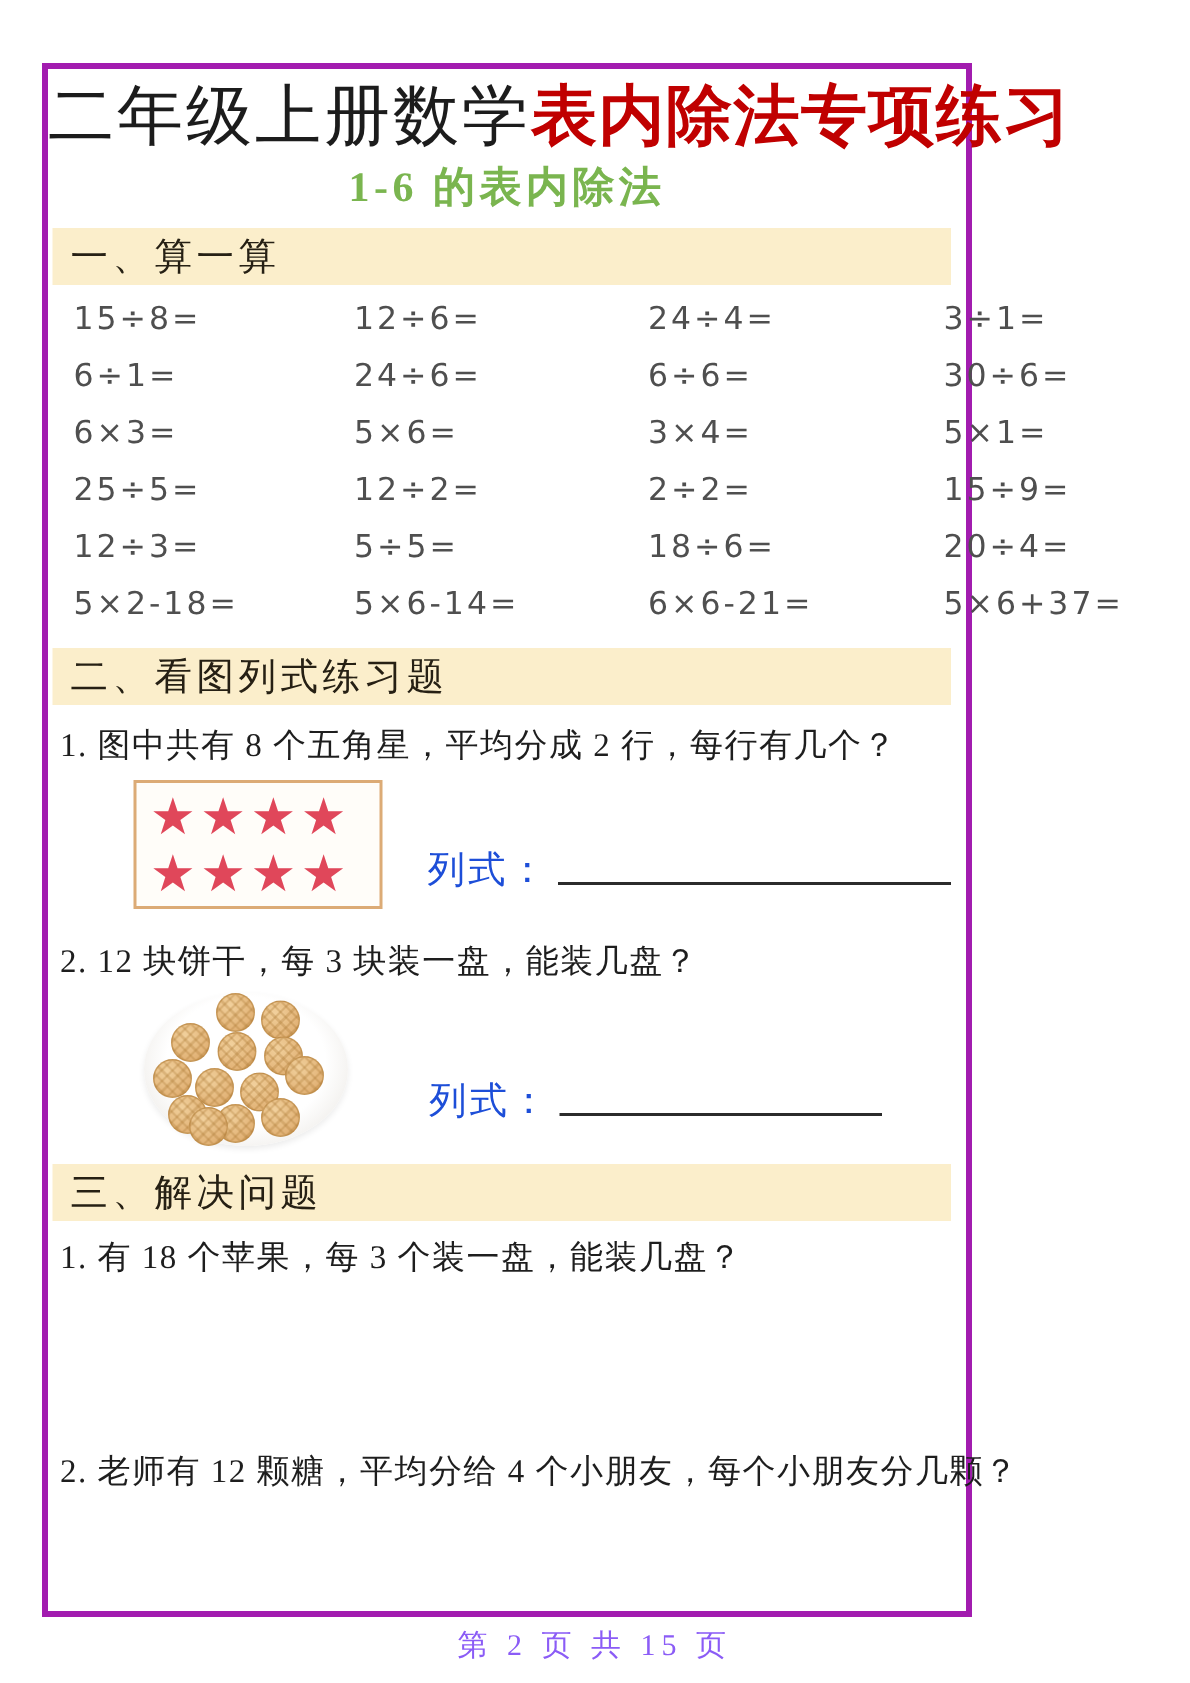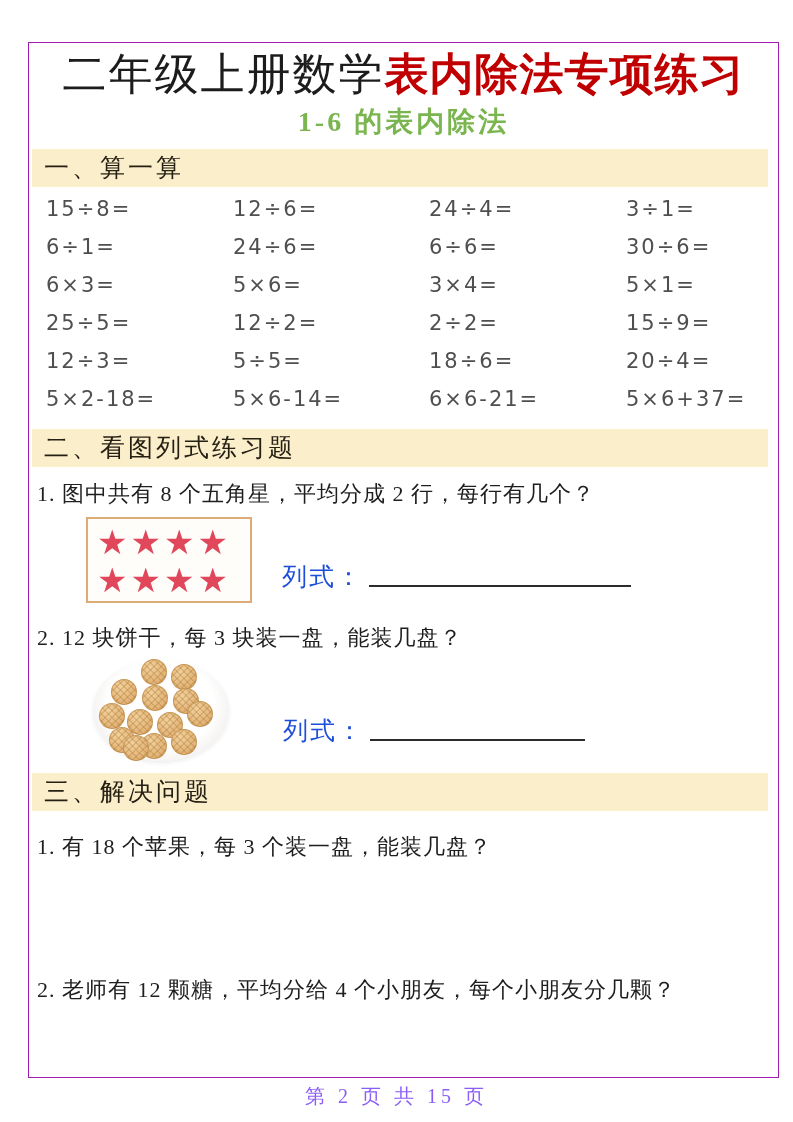--- a/index.html
+++ b/index.html
@@ -2,22 +2,22 @@
 <html><head>
 <meta charset="utf-8">
 <style>
   * { margin:0; padding:0; box-sizing:border-box; }
   html,body { background:#ffffff; }
   .page {
     position:relative; width:793px; height:1122px; background:#ffffff;
     font-family:"Liberation Serif","DejaVu Serif",serif; overflow:hidden;
   }
   .frame {
-    position:absolute; left:28px; top:42px; width:751px; height:1036px;
-    border:1px solid #a21caf; background:#ffffff;
+    position:absolute; left:28px; top:42px; width:620px; height:1036px;
+    border:4px solid #a21caf; background:#ffffff;
   }
   .content { position:relative; width:100%; height:100%; }
 
   .title { text-align:center; margin-top:6px; font-size:44px; line-height:1.18; white-space:nowrap; }
   .title .black { color:#1c1c1c; font-weight:normal; letter-spacing:2px; }
   .title .red   { color:#c00000; font-weight:bold; letter-spacing:1px; }
 
   .subtitle { text-align:center; margin-top:2px; font-size:28px; color:#7ab54f;
               font-weight:bold; letter-spacing:3px; }
 
@@ -33,21 +33,21 @@
     margin-top:3px; padding-left:17px;
     display:grid; grid-template-columns:187px 196px 197px 1fr;
     grid-auto-rows:38px; align-items:center;
   }
   .prob { font-family:"DejaVu Sans","Liberation Sans",sans-serif;
           font-size:21px; color:#4f4f4f; letter-spacing:2px; white-space:nowrap; }
 
   .question { margin:12px 10px 0 8px; font-size:22px; color:#1e1e1e;
               letter-spacing:1px; white-space:nowrap; }
   .q2-2 { margin-top:20px; }
-  .q3-1 { margin-top:21px; }
+  .q3-1 { margin-top:9px; }
   .q3-2 { margin-top:113px; }
 
   .figure-row { display:flex; align-items:flex-end; }
   .star-row  { margin:8px 0 0 57px; }
   .cookie-row{ margin:6px 0 0 70px; }
 
   .star-box {
     width:166px; height:86px; background:#fffdf9;
     border:2px solid #dcab76; padding:4px 0 0 9px;
   }

